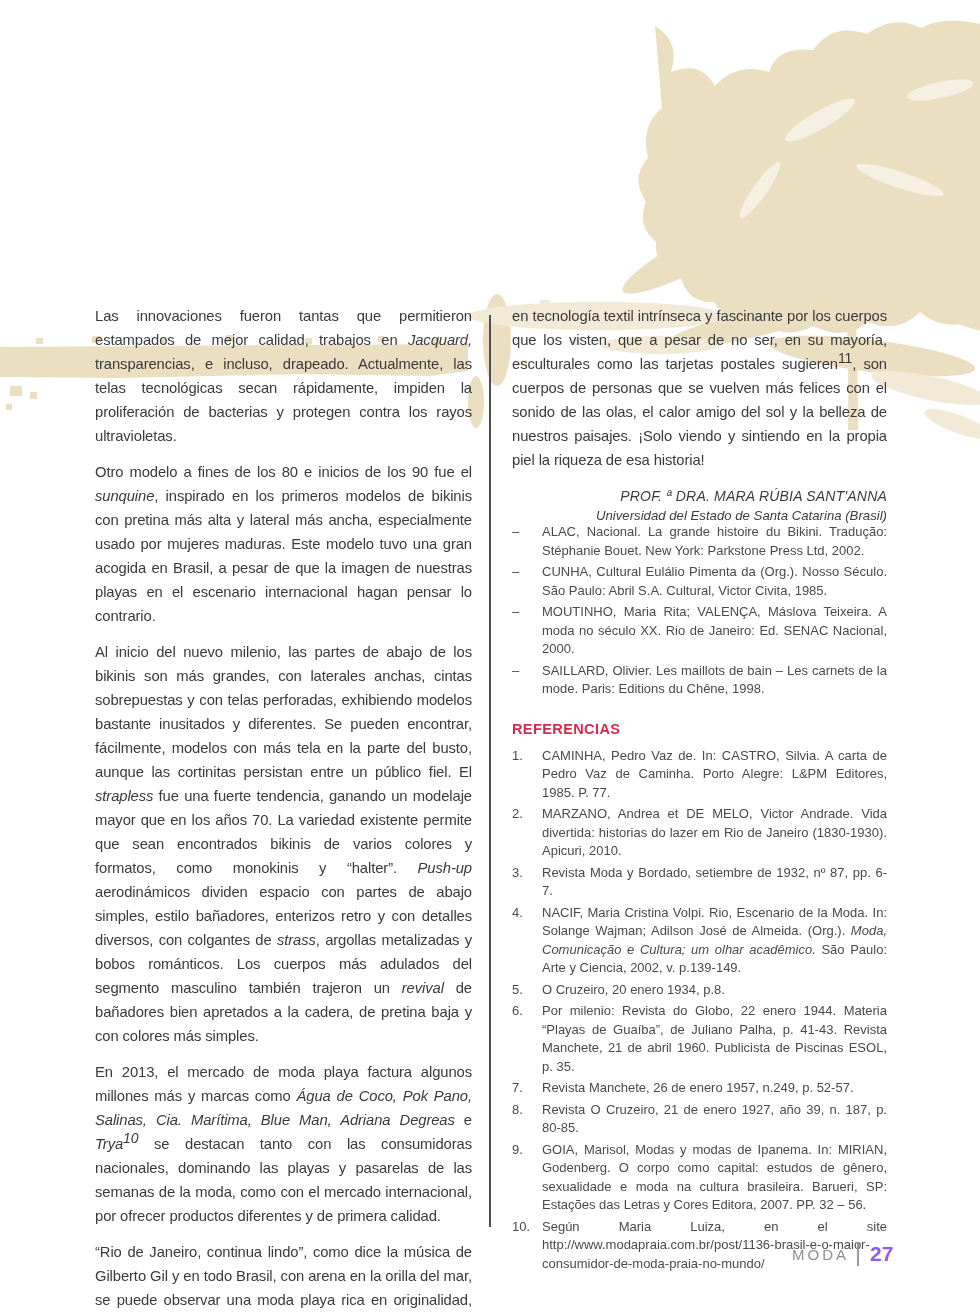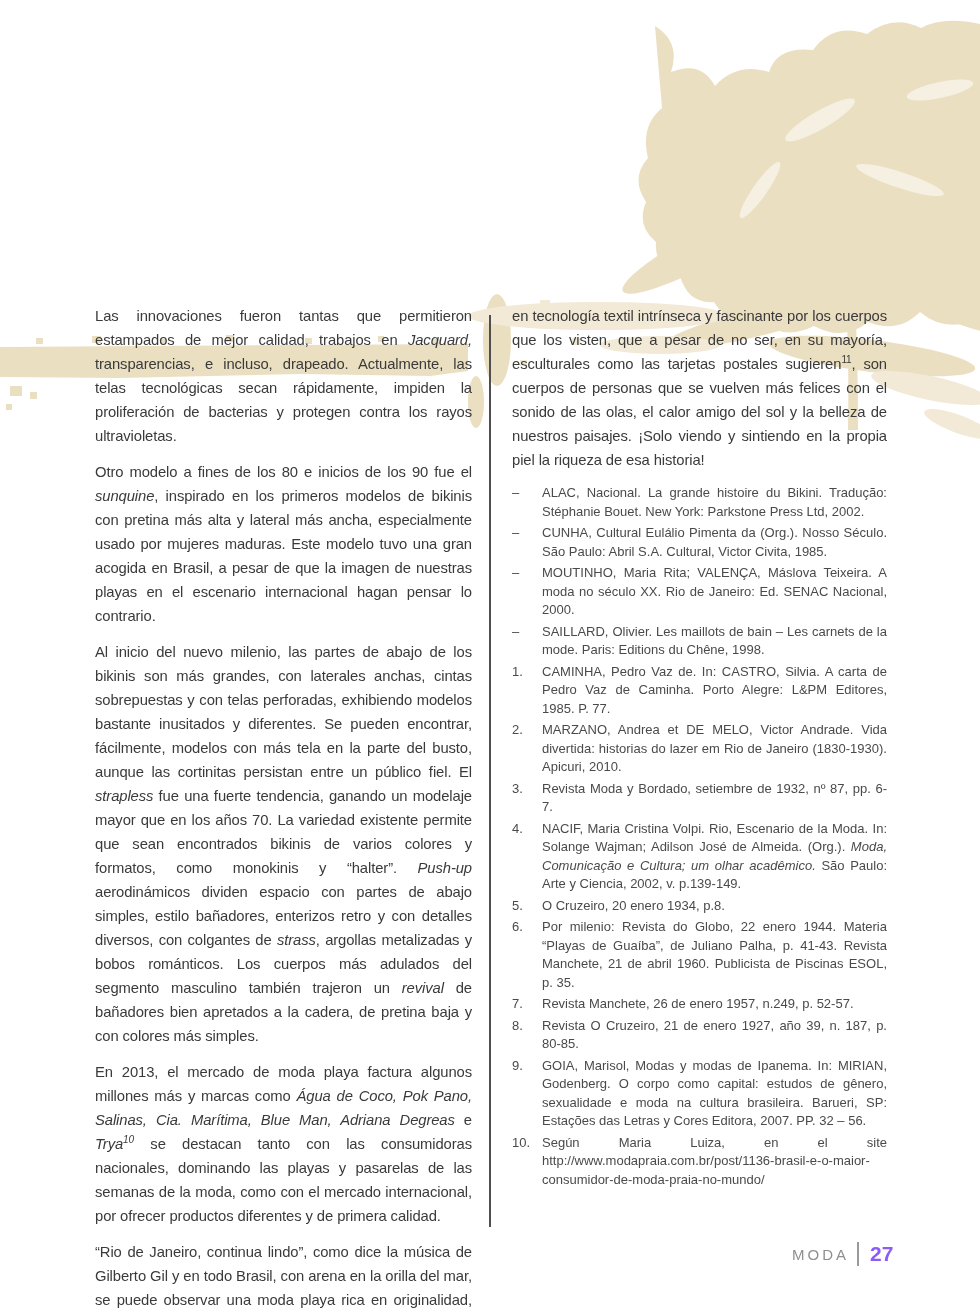--- a/index.html
+++ b/index.html
@@ -11,21 +11,21 @@
   .decor{position:absolute;top:0;left:0;z-index:0;}
   
   .rule{position:absolute;left:489px;top:315px;width:2px;height:912px;background:#4f4f4f;z-index:1;}
   
   .col-left{position:absolute;left:95px;top:304px;width:377px;z-index:2;}
   .col-right{position:absolute;left:512px;top:304px;width:375px;z-index:2;}
   p.body{margin:0 0 12px 0;font-size:14.8px;line-height:24px;text-align:justify;
          color:#3a3a3a;letter-spacing:-0.1px;}
   .it{font-style:italic;}
   .bd{font-weight:normal;}
-  sup{font-size:10px;line-height:0;vertical-align:super;}
+  sup{font-size:14px;line-height:0;vertical-align:super;}
   
   .author{margin-top:16px;text-align:right;font-style:italic;color:#3c3c3c;}
   .author-name{font-size:14px;letter-spacing:0.2px;}
   .author-aff{font-size:13.2px;margin-top:4px;}
   
   h3.head{margin:28px 0 10px 0;font-size:14.5px;font-weight:bold;color:#d42a4e;
           letter-spacing:0.4px;}
   h3.head.refs{margin-top:22px;}
   
   .bib-item,.ref-item{display:flex;margin:0 0 3px 0;}
@@ -87,40 +87,45 @@
       <p class="body"><span>Las innovaciones fueron tantas que permitieron estampados de mejor calidad, trabajos en </span><span class="it">Jacquard,</span><span> transparencias, e incluso, drapeado. Actualmente, las telas tecnológicas secan rápidamente, impiden la proliferación de bacterias y protegen contra los rayos ultravioletas.</span></p>
       <p class="body"><span>Otro modelo a fines de los 80 e inicios de los 90 fue el </span><span class="it">sunquine</span><span>, inspirado en los primeros modelos de bikinis con pretina más alta y lateral más ancha, especialmente usado por mujeres maduras. Este modelo tuvo una gran acogida en Brasil, a pesar de que la imagen de nuestras playas en el escenario internacional hagan pensar lo contrario.</span></p>
       <p class="body"><span>Al inicio del nuevo milenio, las partes de abajo de los bikinis son más grandes, con laterales anchas, cintas sobrepuestas y con telas perforadas, exhibiendo modelos bastante inusitados y diferentes. Se pueden encontrar, fácilmente, modelos con más tela en la parte del busto, aunque las cortinitas persistan entre un público fiel. El </span><span class="it">strapless</span><span> fue una fuerte tendencia, ganando un modelaje mayor que en los años 70. La variedad existente permite que sean encontrados bikinis de varios colores y formatos, como monokinis y “halter”. </span><span class="it">Push-up</span><span> aerodinámicos dividen espacio con partes de abajo simples, estilo bañadores, enterizos retro y con detalles diversos, con colgantes de </span><span class="it">strass</span><span>, argollas metalizadas y bobos románticos. Los cuerpos más adulados del segmento masculino también trajeron un </span><span class="it">revival</span><span> de bañadores bien apretados a la cadera, de pretina baja y con colores más simples.</span></p>
       <p class="body"><span>En 2013, el mercado de moda playa factura algunos millones más y marcas como </span><span class="it">Água de Coco, Pok Pano, Salinas, Cia. Marítima, Blue Man, Adriana Degreas</span><span> e </span><span class="it">Trya</span><sup class="it">10</sup><span> se destacan tanto con las consumidoras nacionales, dominando las playas y pasarelas de las semanas de la moda, como con el mercado internacional, por ofrecer productos diferentes y de primera calidad.</span></p>
       <p class="body"><span>“Rio de Janeiro, continua lindo”, como dice la música de Gilberto Gil y en todo Brasil, con arena en la orilla del mar, se puede observar una moda playa rica en originalidad, fantástica</span></p>
     </div>
 
   <div class="col-right">
     <p class="body"><span>en tecnología textil intrínseca y fascinante por los cuerpos que los visten, que a pesar de no ser, en su mayoría, esculturales como las tarjetas postales sugieren</span><sup>11</sup><span>, son cuerpos de personas que se vuelven más felices con el sonido de las olas, el calor amigo del sol y la belleza de nuestros paisajes. ¡Solo viendo y sintiendo en la propia piel la riqueza de esa historia!</span></p>
 
+    <div class="author">
+      <div class="author-name">PROF. ª DRA. MARA RÚBIA SANT'ANNA</div>
+      <div class="author-aff">Universidad del Estado de Santa Catarina (Brasil)</div>
+    </div>
 
     <div id="bib-list">
         <div class="bib-item">
           <span class="dash">–</span>
           <div class="bib-text"><span>ALAC, Nacional. </span><span class="bd">La grande histoire du Bikini</span><span>. Tradução: Stéphanie Bouet. New York: Parkstone Press Ltd, 2002.</span></div>
         </div>
         <div class="bib-item">
           <span class="dash">–</span>
           <div class="bib-text"><span>CUNHA, Cultural Eulálio Pimenta da (Org.). </span><span class="bd">Nosso Século</span><span>. São Paulo: Abril S.A. Cultural, Victor Civita, 1985.</span></div>
         </div>
         <div class="bib-item">
           <span class="dash">–</span>
           <div class="bib-text"><span>MOUTINHO, Maria Rita; VALENÇA, Máslova Teixeira. </span><span class="bd">A moda no século XX.</span><span> Rio de Janeiro: Ed. SENAC Nacional, 2000.</span></div>
         </div>
         <div class="bib-item">
           <span class="dash">–</span>
           <div class="bib-text"><span>SAILLARD, Olivier. </span><span class="bd">Les maillots de bain</span><span> – Les carnets de la mode. Paris: Editions du Chêne, 1998.</span></div>
         </div>
       </div>
 
+    <h3 class="head refs" style="color: rgb(212, 42, 78);">REFERENCIAS</h3>
     <div id="ref-list">
         <div class="ref-item">
           <span class="ref-num">1.</span>
           <div class="ref-text"><span>CAMINHA, Pedro Vaz de. In: CASTRO, Silvia. </span><span class="bd">A carta de Pedro Vaz de Caminha.</span><span> Porto Alegre: L&amp;PM Editores, 1985. P. 77.</span></div>
         </div>
         <div class="ref-item">
           <span class="ref-num">2.</span>
           <div class="ref-text"><span>MARZANO, Andrea et DE MELO, Victor Andrade. </span><span class="bd">Vida divertida: historias do lazer em Rio de Janeiro</span><span> (1830-1930). Apicuri, 2010.</span></div>
         </div>
         <div class="ref-item">

